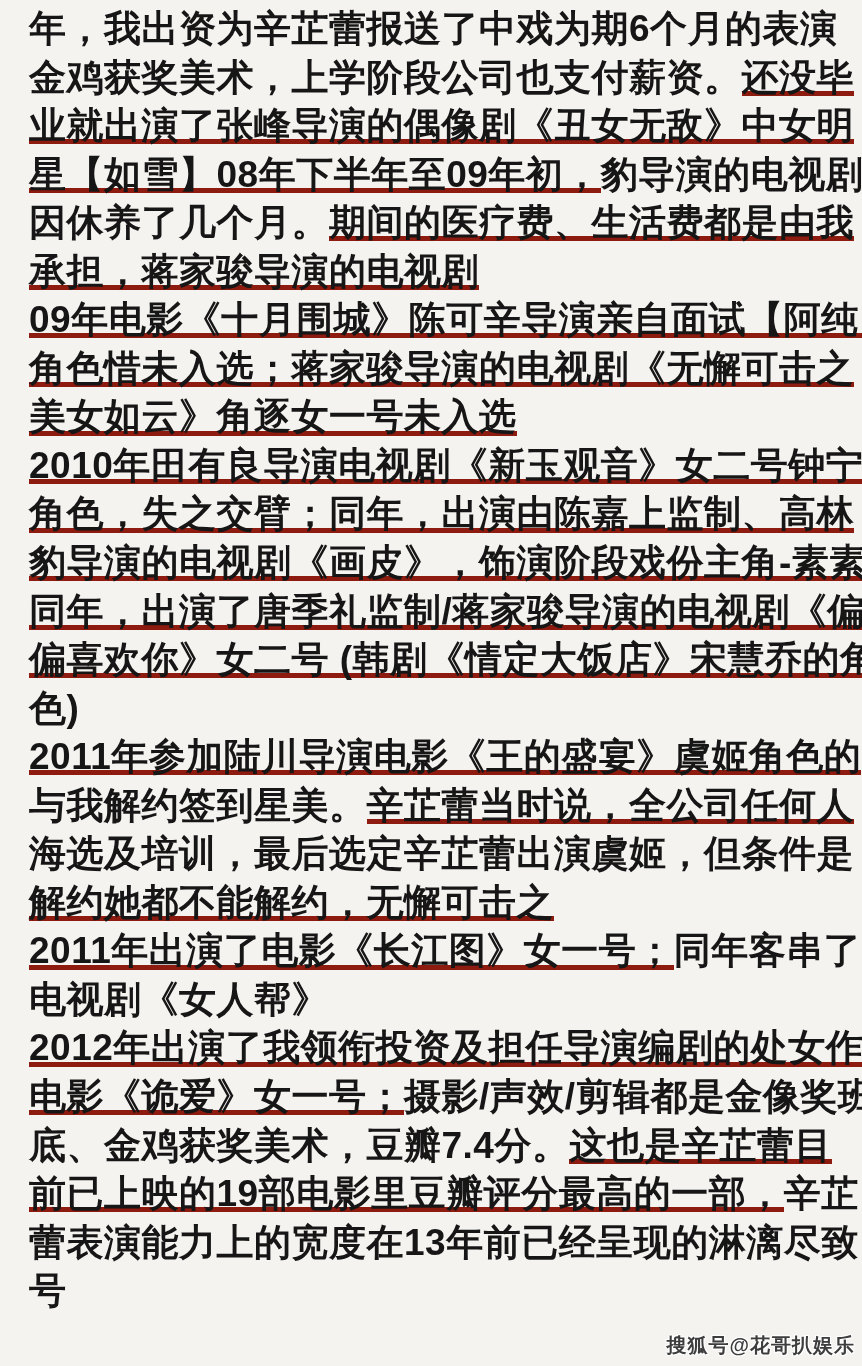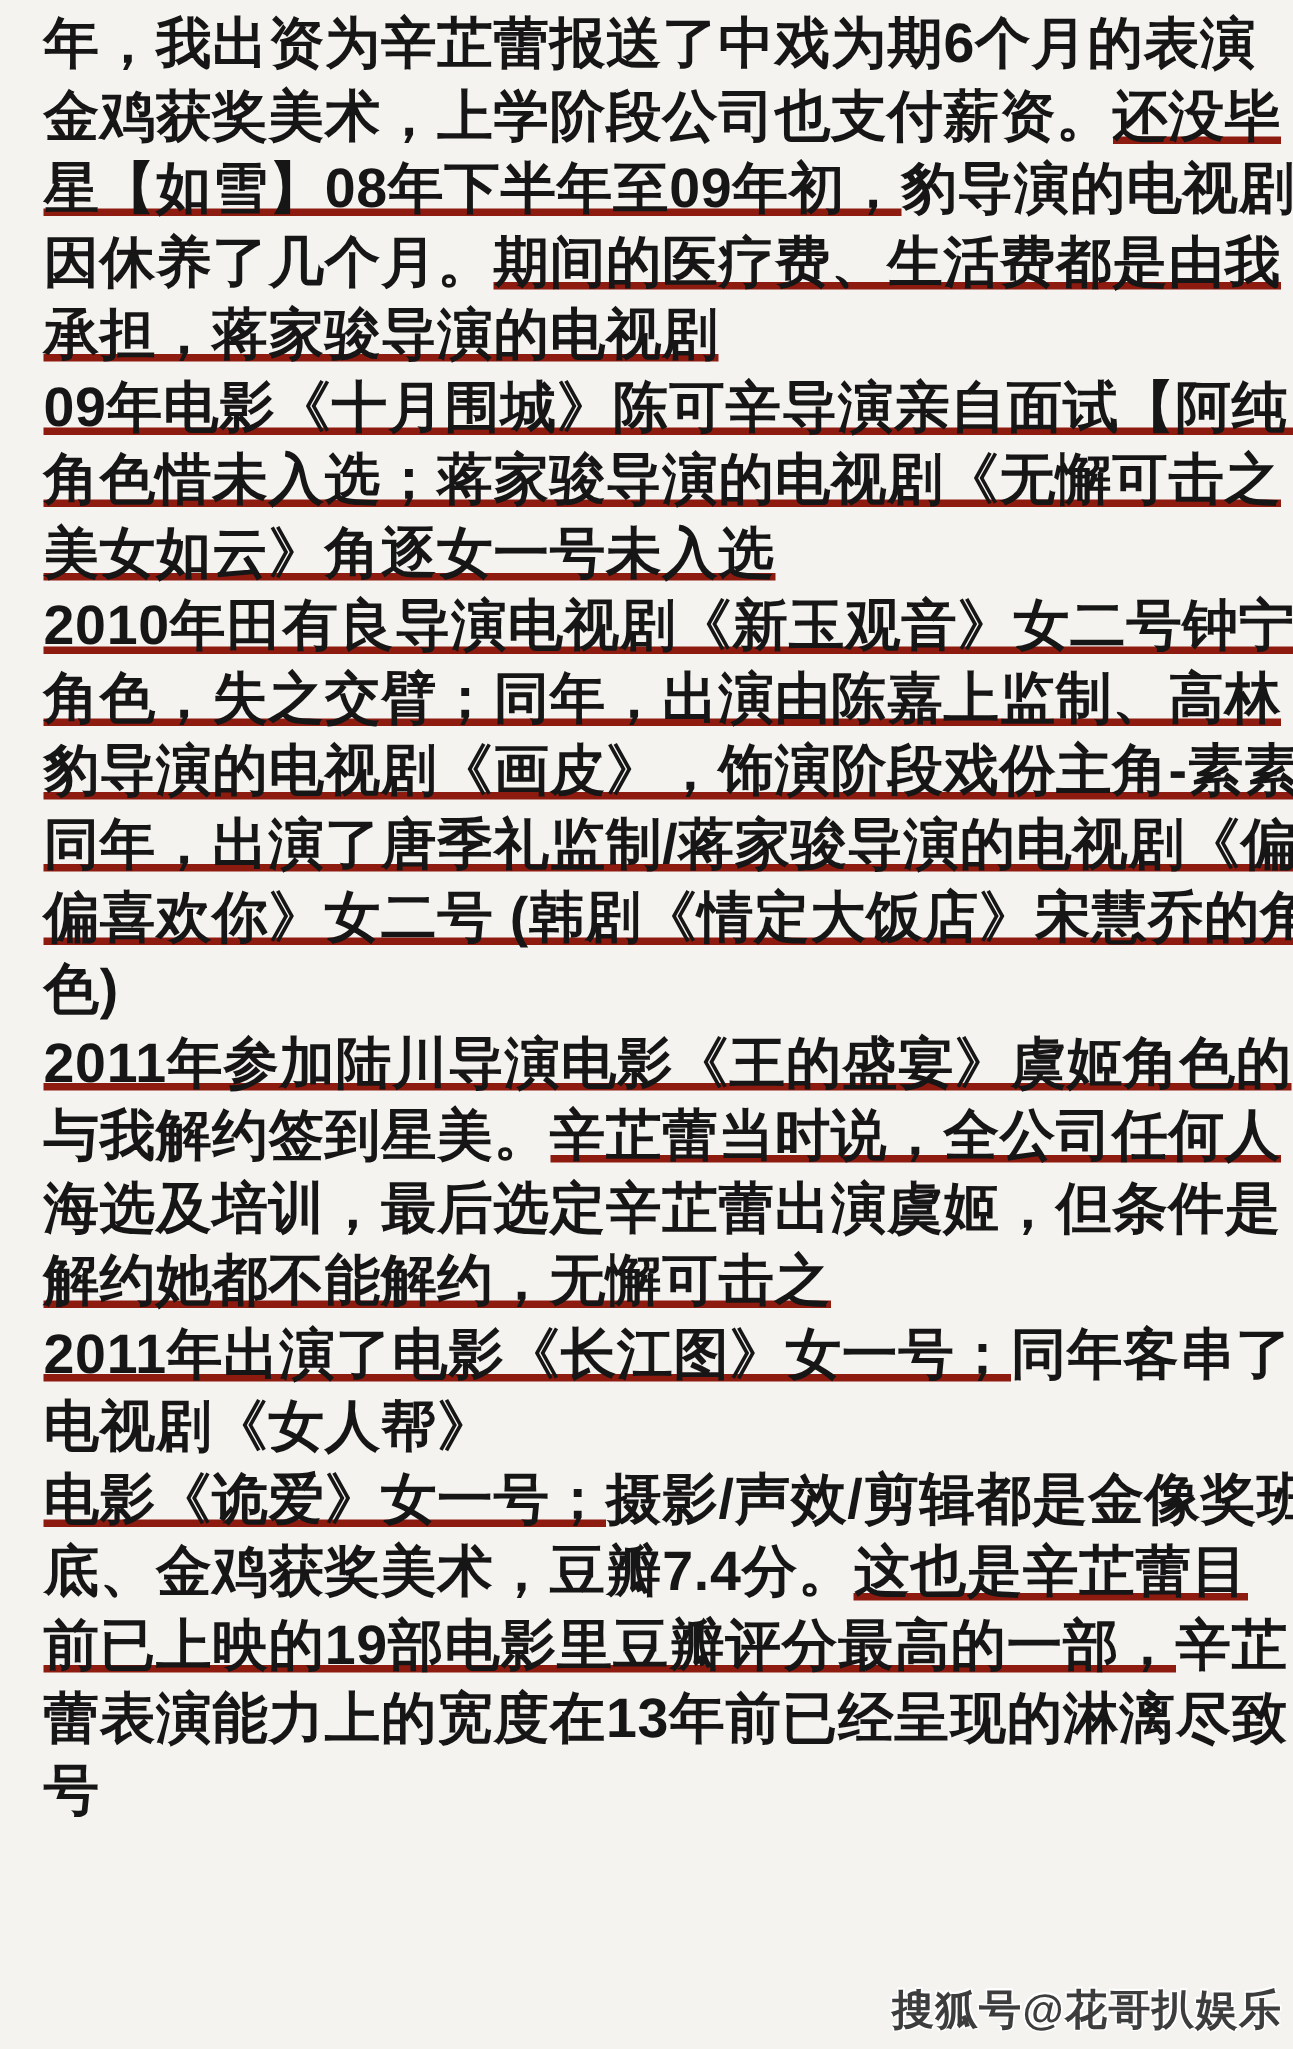--- a/index.html
+++ b/index.html
@@ -35,53 +35,55 @@
     background-image: linear-gradient(var(--ul, #8e1b10), var(--ul, #8e1b10));
     background-repeat: no-repeat;
     background-size: 100% 5px;
     background-position: 0 95%;
     margin-top: 16px;
   }
   .watermark {
     position: absolute;
     right: 7px;
     bottom: 7px;
-    font-size: 28px;
+    font-size: 20px;
     font-weight: 700;
     letter-spacing: 1px;
     color: #3d3d3d;
     text-shadow: 1px 1px 0 #ffffff, -1px -1px 0 #ffffff,
                  1px -1px 0 #ffffff, -1px 1px 0 #ffffff;
   }
 </style>
 </head>
 <body>
 
 <div class="page">
   <div class="text-block">
       <div class="line"><span class="seg">年，我出资为辛芷蕾报送了中戏为期6个月的表演</span></div>
       <div class="line"><span class="seg">金鸡获奖美术，上学阶段公司也支付薪资。</span><span class="seg u">还没毕</span></div>
+      <div class="line"><span class="seg u">业就出演了张峰导演的偶像剧《丑女无敌》中女明</span></div>
       <div class="line"><span class="seg u">星【如雪】08年下半年至09年初，</span><span class="seg">豹导演的电视剧</span></div>
       <div class="line"><span class="seg">因休养了几个月。</span><span class="seg u">期间的医疗费、生活费都是由我</span></div>
       <div class="line"><span class="seg u">承担，蒋家骏导演的电视剧</span></div>
       <div class="line"><span class="seg u">09年电影《十月围城》陈可辛导演亲自面试【阿纯】</span></div>
       <div class="line"><span class="seg u">角色惜未入选；蒋家骏导演的电视剧《无懈可击之</span></div>
       <div class="line"><span class="seg u">美女如云》角逐女一号未入选</span></div>
       <div class="line"><span class="seg u">2010年田有良导演电视剧《新玉观音》女二号钟宁</span></div>
       <div class="line"><span class="seg u">角色，失之交臂；同年，出演由陈嘉上监制、高林</span></div>
       <div class="line"><span class="seg u">豹导演的电视剧《画皮》，饰演阶段戏份主角-素素。</span></div>
       <div class="line"><span class="seg u">同年，出演了唐季礼监制/蒋家骏导演的电视剧《偏</span></div>
       <div class="line"><span class="seg u">偏喜欢你》女二号 (韩剧《情定大饭店》宋慧乔的角</span></div>
       <div class="line"><span class="seg">色)</span></div>
       <div class="line"><span class="seg u">2011年参加陆川导演电影《王的盛宴》虞姬角色的</span></div>
       <div class="line"><span class="seg">与我解约签到星美。</span><span class="seg u">辛芷蕾当时说，全公司任何人</span></div>
       <div class="line"><span class="seg">海选及培训，最后选定辛芷蕾出演虞姬，但条件是</span></div>
       <div class="line"><span class="seg u">解约她都不能解约，无懈可击之</span></div>
       <div class="line"><span class="seg u">2011年出演了电影《长江图》女一号；</span><span class="seg">同年客串了</span></div>
       <div class="line"><span class="seg">电视剧《女人帮》</span></div>
+      <div class="line"><span class="seg u">2012年出演了我领衔投资及担任导演编剧的处女作</span></div>
       <div class="line"><span class="seg u">电影《诡爱》女一号；</span><span class="seg">摄影/声效/剪辑都是金像奖班</span></div>
       <div class="line"><span class="seg">底、金鸡获奖美术，豆瓣7.4分。</span><span class="seg u">这也是辛芷蕾目</span></div>
       <div class="line"><span class="seg u">前已上映的19部电影里豆瓣评分最高的一部，</span><span class="seg">辛芷</span></div>
       <div class="line"><span class="seg">蕾表演能力上的宽度在13年前已经呈现的淋漓尽致</span></div>
       <div class="line"><span class="seg">号</span></div>
     </div>
   <div class="watermark">搜狐号@花哥扒娱乐</div>
 </div>
 
 </body></html>

